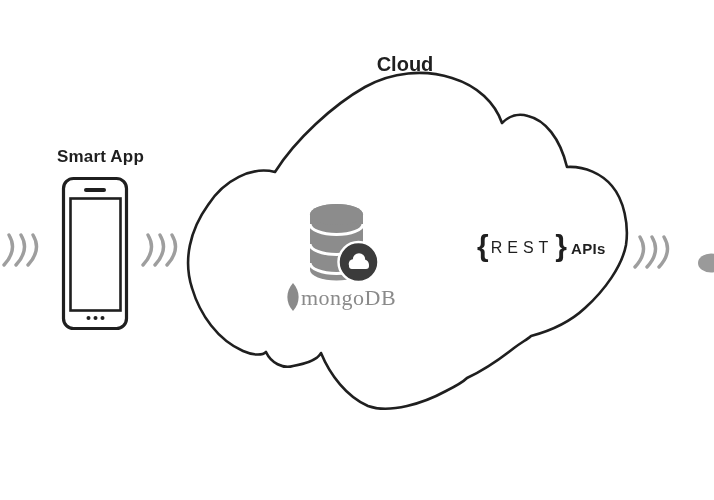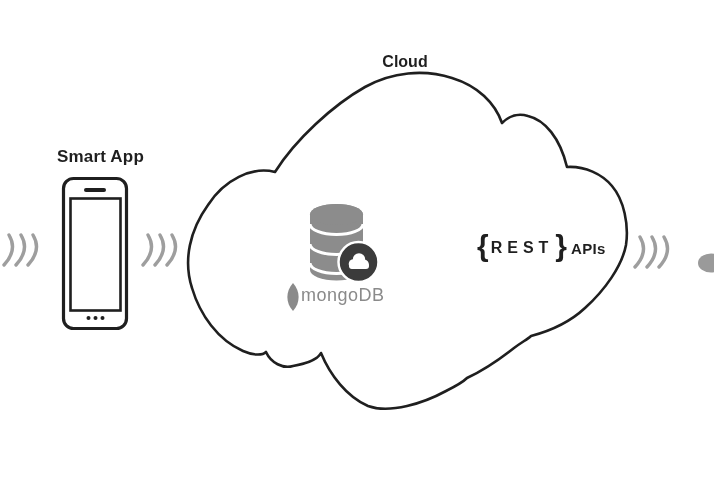--- a/index.html
+++ b/index.html
@@ -18,31 +18,31 @@
   .db-gray{fill:var(--gray-icon);}
   .db-sep{fill:none;stroke:#ffffff;stroke-width:3;}
   .badge{fill:var(--dark-badge);stroke:#ffffff;stroke-width:2.5;}
   .badge-glyph{fill:#ffffff;}
   .leaf{fill:var(--mongo-text);}
   .dot{fill:var(--dot);}
 
   
   .label{position:absolute;color:var(--outline);font-weight:bold;text-align:center;}
   .smart-app{left:36px;top:147px;width:108px;font-size:17px;letter-spacing:0.2px;text-align:right;}
-  .cloud-lbl{left:363px;top:53px;width:84px;font-size:16px;}
+  .cloud-lbl{left:363px;top:53px;width:84px;font-size:20px;}
   .rest{
     position:absolute;left:475px;top:229px;height:38px;
     display:flex;align-items:center;color:var(--outline);font-weight:bold;
   }
   .rest .brace{font-size:30px;font-weight:bold;line-height:1;padding:0 2px 4px 2px;}
-  .rest .rest-word{font-size:16px;letter-spacing:5px;font-weight:bold;}
+  .rest .rest-word{font-size:16px;letter-spacing:5px;font-weight:normal;}
   .rest .apis{font-size:15px;margin-left:2px;letter-spacing:0.3px;text-align:center;}
   .mongo-wordmark{
     position:absolute;left:301px;top:285px;
-    font-family:Liberation Sans, sans-serif;font-size:18px;
+    font-family:Liberation Serif, serif;font-size:22px;
     color:var(--mongo-text);letter-spacing:0.5px;
   }
 </style>
 </head>
 <body>
 
 <div class="canvas">
 
   <svg class="layer" viewBox="0 0 714 500">
 

